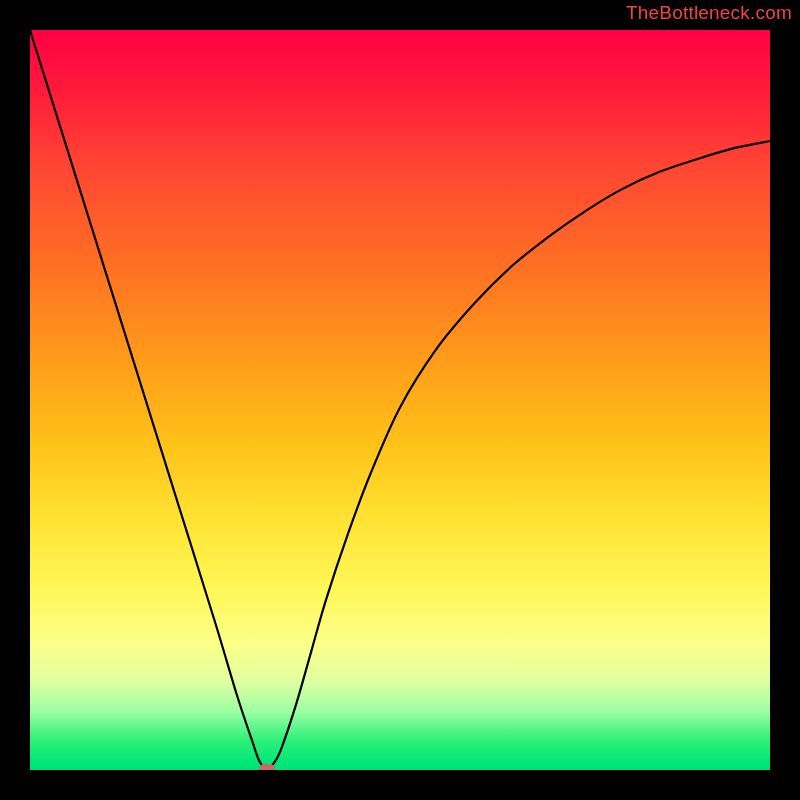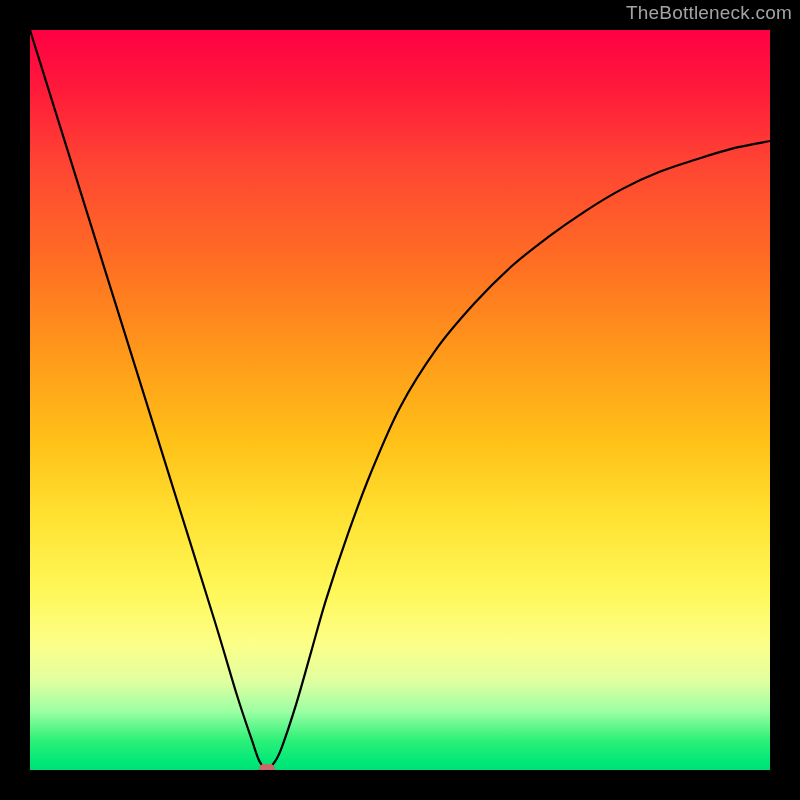--- a/index.html
+++ b/index.html
@@ -48,21 +48,21 @@
   svg.curve {
     position: absolute;
     inset: 0;
   }
   .watermark {
     position: absolute;
     top: 2px;
     right: 8px;
     font-family: Arial, Helvetica, sans-serif;
     font-size: 19px;
-    color: #a3a3a3;
+    color: #ef4444;
     letter-spacing: 0.2px;
     pointer-events: none;
   }
   .minimum-dot {
     position: absolute;
     width: 16px;
     height: 10px;
     border-radius: 6px;
     background: #c96a6a;
     transform: translate(-50%, -50%);

